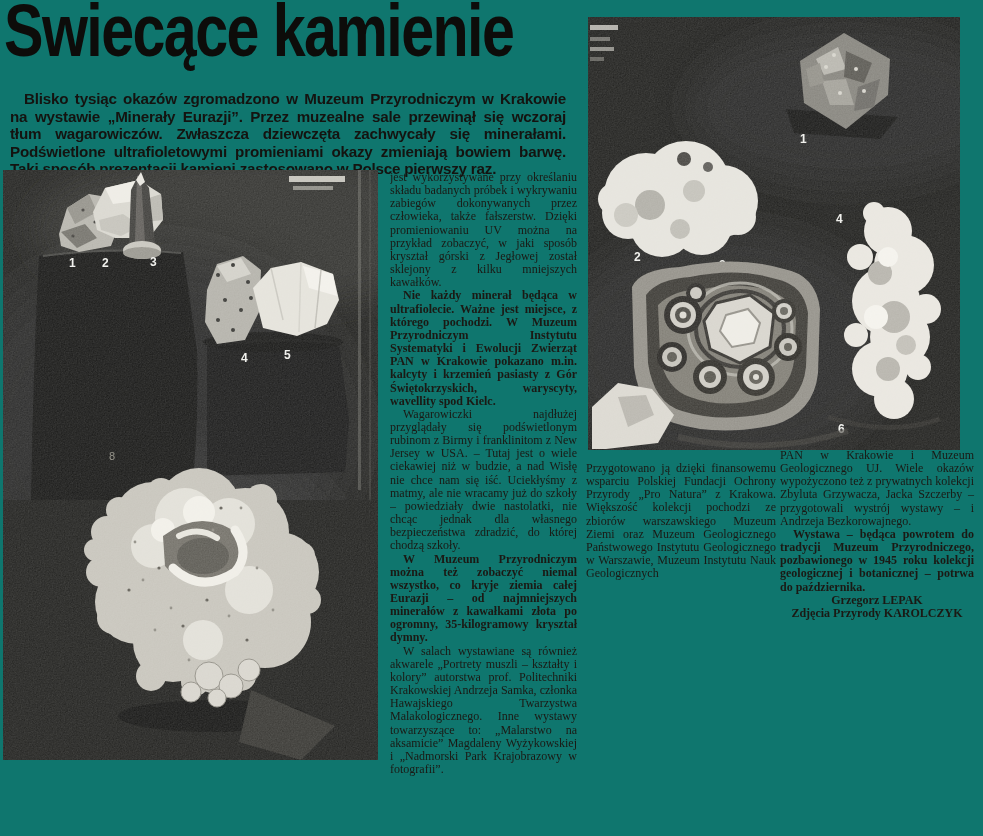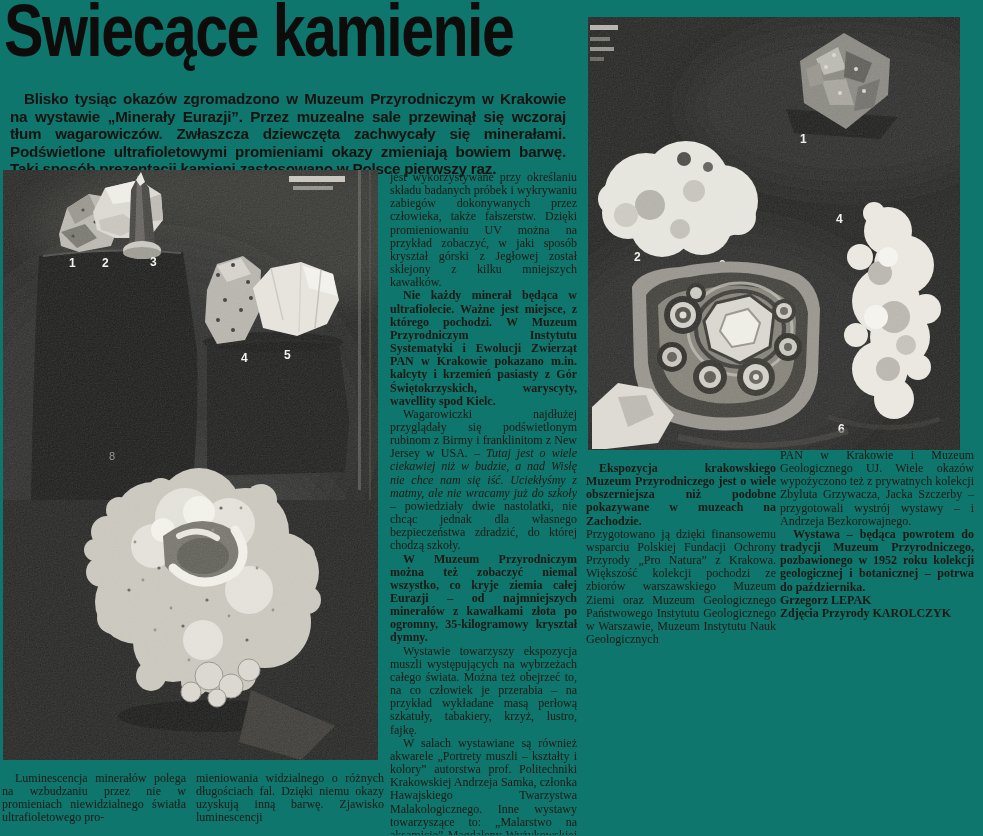--- a/index.html
+++ b/index.html
@@ -25,27 +25,27 @@
   .photo svg{display:block;}
   .photo-left{left:3px;top:170px;width:375px;height:590px;}
   .photo-right{left:588px;top:17px;width:372px;height:433px;}
   .col{
     position:absolute;font-size:12px;line-height:13.15px;
     text-align:justify;hyphens:auto;-webkit-hyphens:auto;
   }
   .col p{margin:0;}
   .ind{text-indent:13px;}
   .b{font-weight:bold;}
-  .i{font-style:italic;}
+  .i{}
   .col-a{left:2px;top:772px;width:184px;}
   .col-b{left:196px;top:772px;width:188px;}
   .col-mid{left:390px;top:171px;width:187px;height:664px;overflow:hidden;}
   .col-c{left:586px;top:462px;width:190px;}
   .col-d{left:780px;top:449px;width:194px;}
-  .byline{text-align:left;}
+  .byline{text-align:center;}
   .photo-num{
     font-family:"Liberation Sans", sans-serif;font-size:12px;font-weight:bold;
     fill:#f2f2ee;letter-spacing:0.5px;
   }
   .photo-num-faint{
     font-family:"Liberation Sans", sans-serif;font-size:11px;fill:#8a887e;
   }
 </style>
 </head>
 <body>
@@ -330,35 +330,27 @@
       <path d="M240,400 Q300,420 352,402" stroke="#34322e" stroke-width="5" fill="none" opacity="0.5"></path>
       <rect width="372" height="433" filter="url(#grainB)" opacity="0.18"></rect>
     </svg>
   </figure>
 
   <div class="col col-mid">
     <p>jest wykorzystywane przy określaniu składu badanych próbek i wykrywaniu zabiegów dokonywanych przez człowieka, także fałszerstw. Dzięki promieniowaniu UV można na przykład zobaczyć, w jaki sposób kryształ górski z Jegłowej został sklejony z kilku mniejszych kawałków.</p>
     <p class="b ind">Nie każdy minerał będąca w ultrafiolecie. Ważne jest miejsce, z którego pochodzi. W Muzeum Przyrodniczym Instytutu Systematyki i Ewolucji Zwierząt PAN w Krakowie pokazano m.in. kalcyty i krzemień pasiasty z Gór Świętokrzyskich, waryscyty, wavellity spod Kielc.</p>
     <p class="ind"><span>Wagarowiczki najdłużej przyglądały się podświetlonym rubinom z Birmy i franklinitom z New Jersey w USA. – </span><span class="i">Tutaj jest o wiele ciekawiej niż w budzie, a nad Wisłę nie chce nam się iść. Uciekłyśmy z matmy, ale nie wracamy już do szkoły</span><span> – powiedziały dwie nastolatki, nie chcąc jednak dla własnego bezpieczeństwa zdradzić, do której chodzą szkoły.</span></p>
     <p class="b ind">W Muzeum Przyrodniczym można też zobaczyć niemal wszystko, co kryje ziemia całej Eurazji – od najmniejszych minerałów z kawałkami złota po ogromny, 35-kilogramowy kryształ dymny.</p>
-    <p class="ind">Wystawie towarzyszy ekspozycja muszli występujących na wybrzeżach całego świata. Można też obejrzeć to, na co człowiek je przerabia – na przykład wykładane masą perłową szkatuły, tabakiery, krzyż, lustro, fajkę.</p>
     <p class="ind">W salach wystawiane są również akwarele „Portrety muszli – kształty i kolory” autorstwa prof. Politechniki Krakowskiej Andrzeja Samka, członka Hawajskiego Twarzystwa Malakologicznego. Inne wystawy towarzyszące to: „Malarstwo na aksamicie” Magdaleny Wyżykowskiej i „Nadmorski Park Krajobrazowy w fotografii”.</p>
   </div>
 
   <div class="col col-c">
-    <p class="b ind">Ekspozycja krakowskiego Muzeum Przyrodniczego jest o wiele obszerniejsza niż podobne pokazywane w muzeach na Zachodzie.</p>
     <p>Przygotowano ją dzięki finansowemu wsparciu Polskiej Fundacji Ochrony Przyrody „Pro Natura” z Krakowa. Większość kolekcji pochodzi ze zbiorów warszawskiego Muzeum Ziemi oraz Muzeum Geologicznego Państwowego Instytutu Geologicznego w Warszawie, Muzeum Instytutu Nauk Geologicznych</p>
   </div>
   <div class="col col-d">
     <p>PAN w Krakowie i Muzeum Geologicznego UJ. Wiele okazów wypożyczono też z prywatnych kolekcji Zbyluta Grzywacza, Jacka Szczerby – przygotowali wystrój wystawy – i Andrzeja Bezkorowajnego.</p>
-    <p class="b ind">Wystawa – będąca powrotem do tradycji Muzeum Przyrodniczego, pozbawionego w 1952 roku kolekcji geologicznej i botanicznej – potrwa do października.</p>
+    <p class="b ind">Wystawa – będąca powrotem do tradycji Muzeum Przyrodniczego, pozbawionego w 1945 roku kolekcji geologicznej i botanicznej – potrwa do października.</p>
     <p class="b byline">Grzegorz LEPAK</p>
     <p class="b byline">Zdjęcia Przyrody KAROLCZYK</p>
   </div>
 
-  <div class="col col-a">
-    <p class="ind">Luminescencja minerałów polega na wzbudzaniu przez nie w promieniach niewidzialnego światła ultrafioletowego pro-</p>
-  </div>
-  <div class="col col-b">
-    <p>mieniowania widzialnego o różnych długościach fal. Dzięki niemu okazy uzyskują inną barwę. Zjawisko luminescencji</p>
-  </div>
 
 </div>
 
 </body></html>

